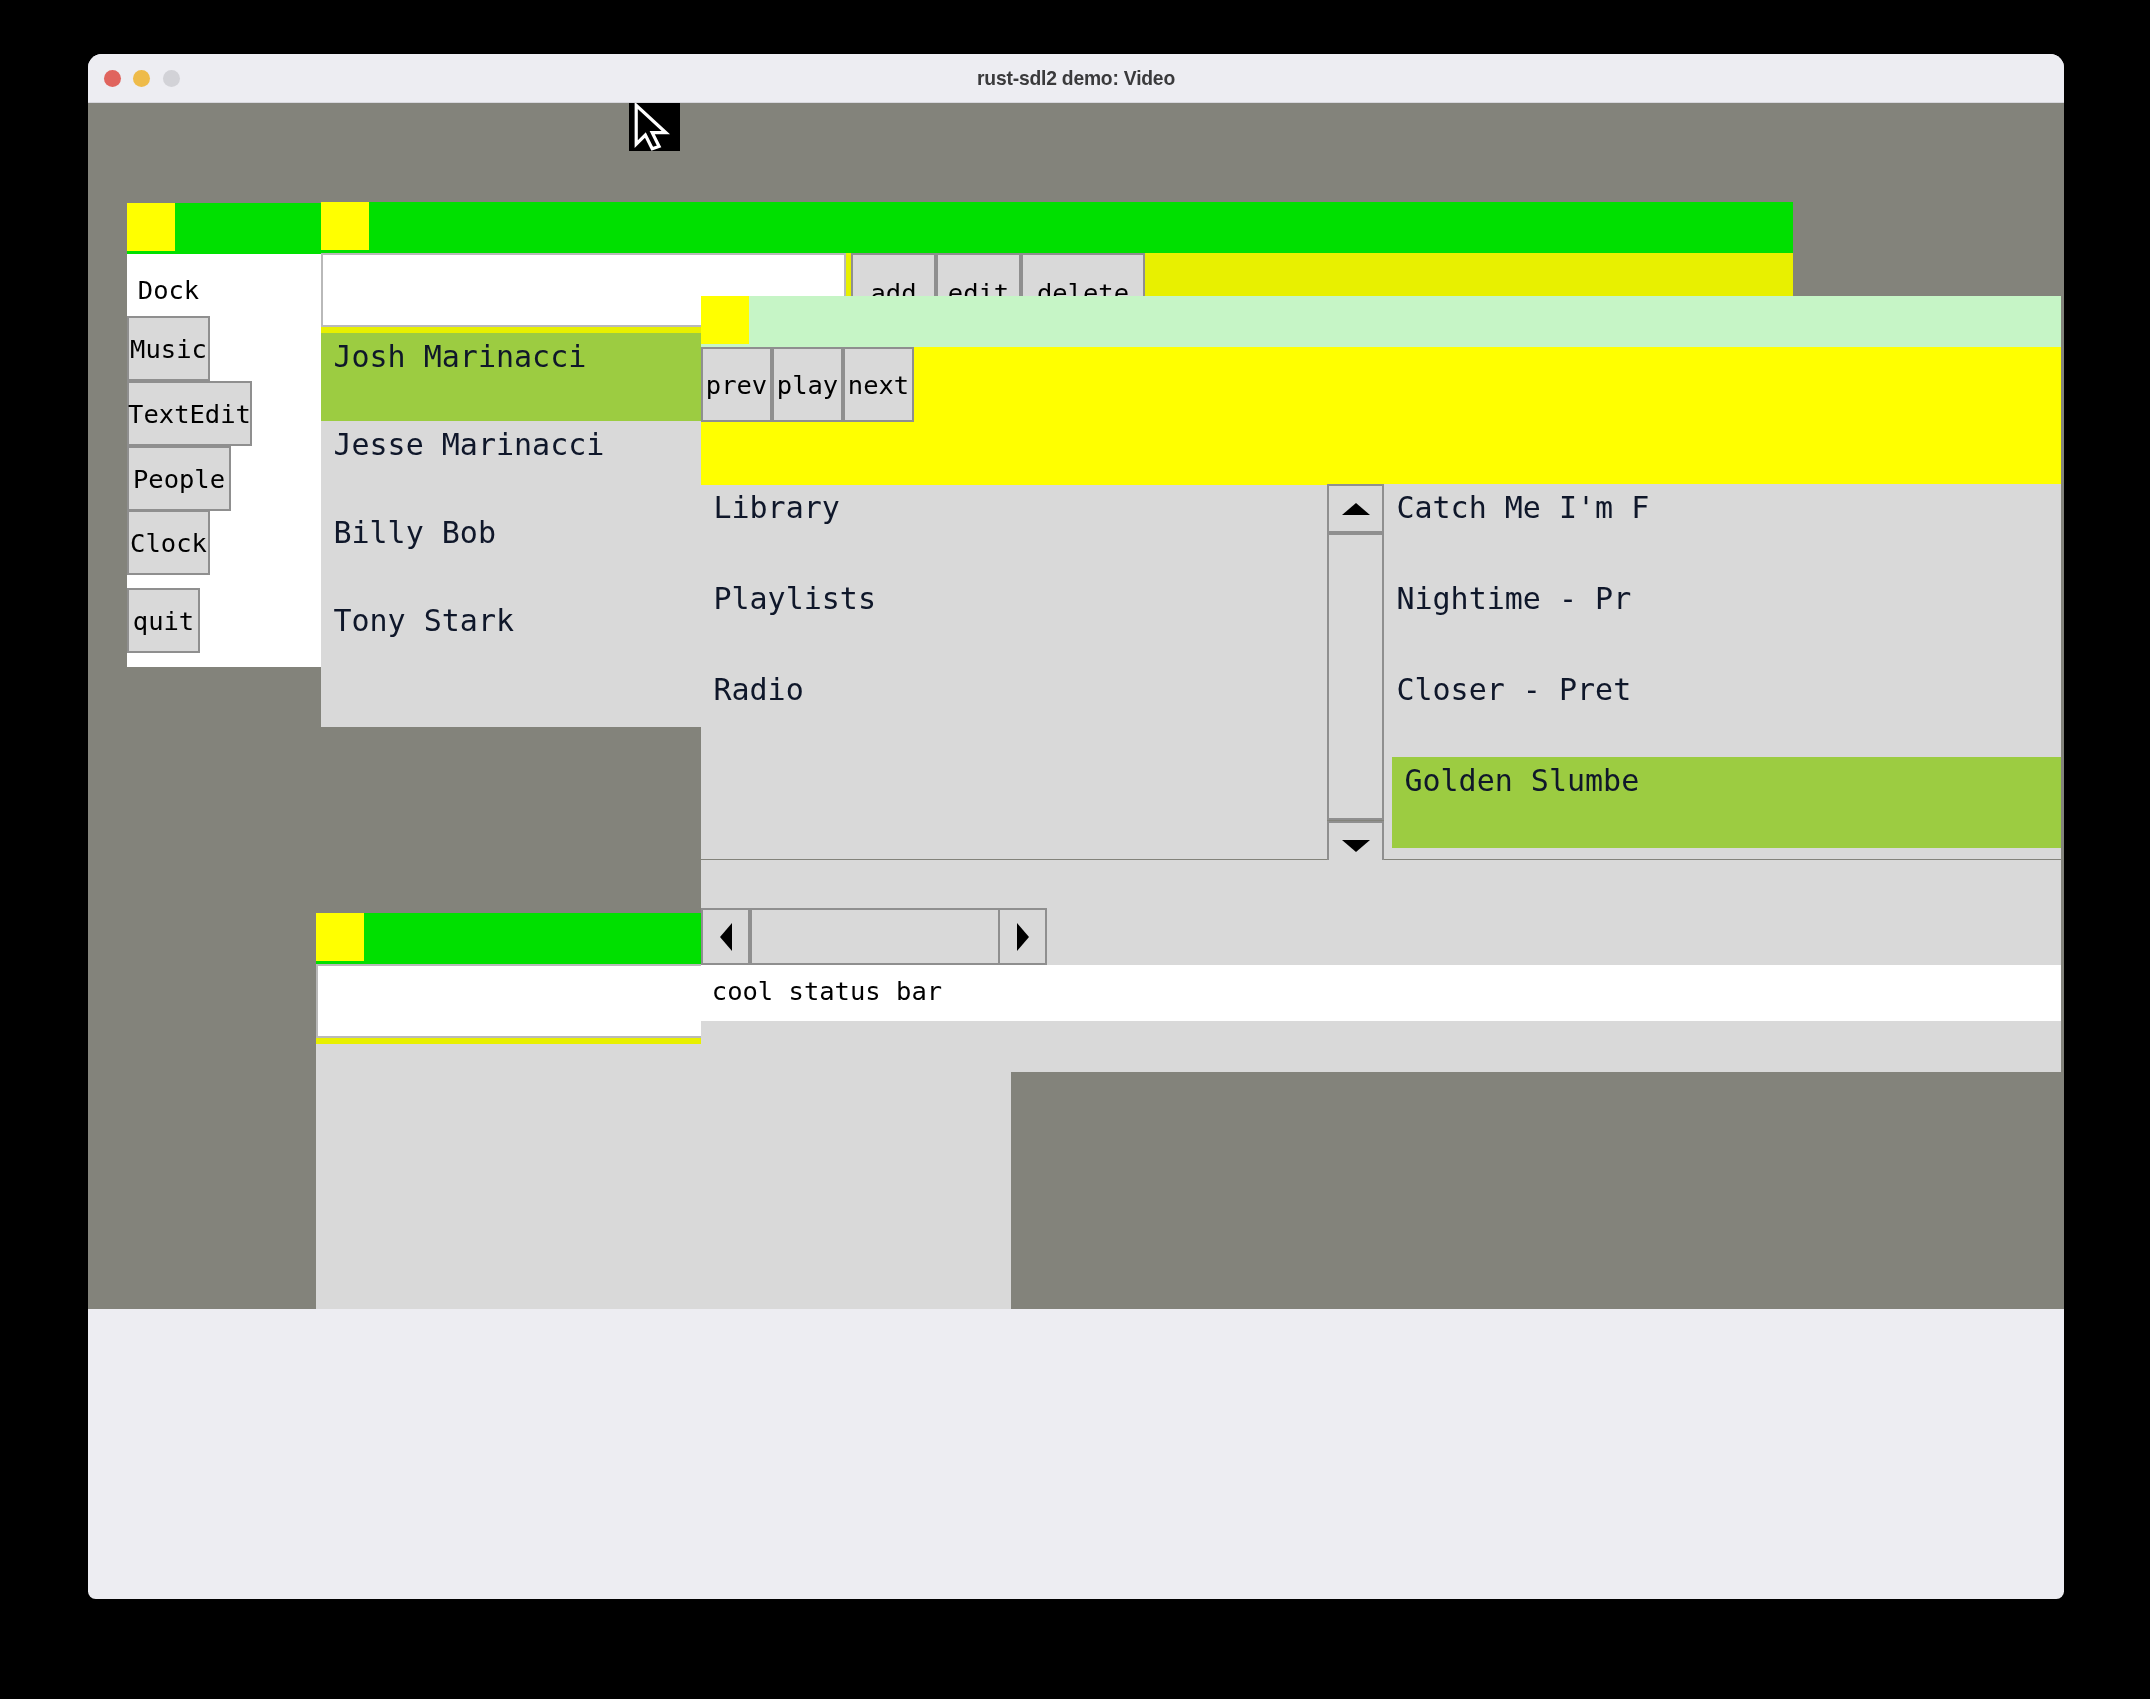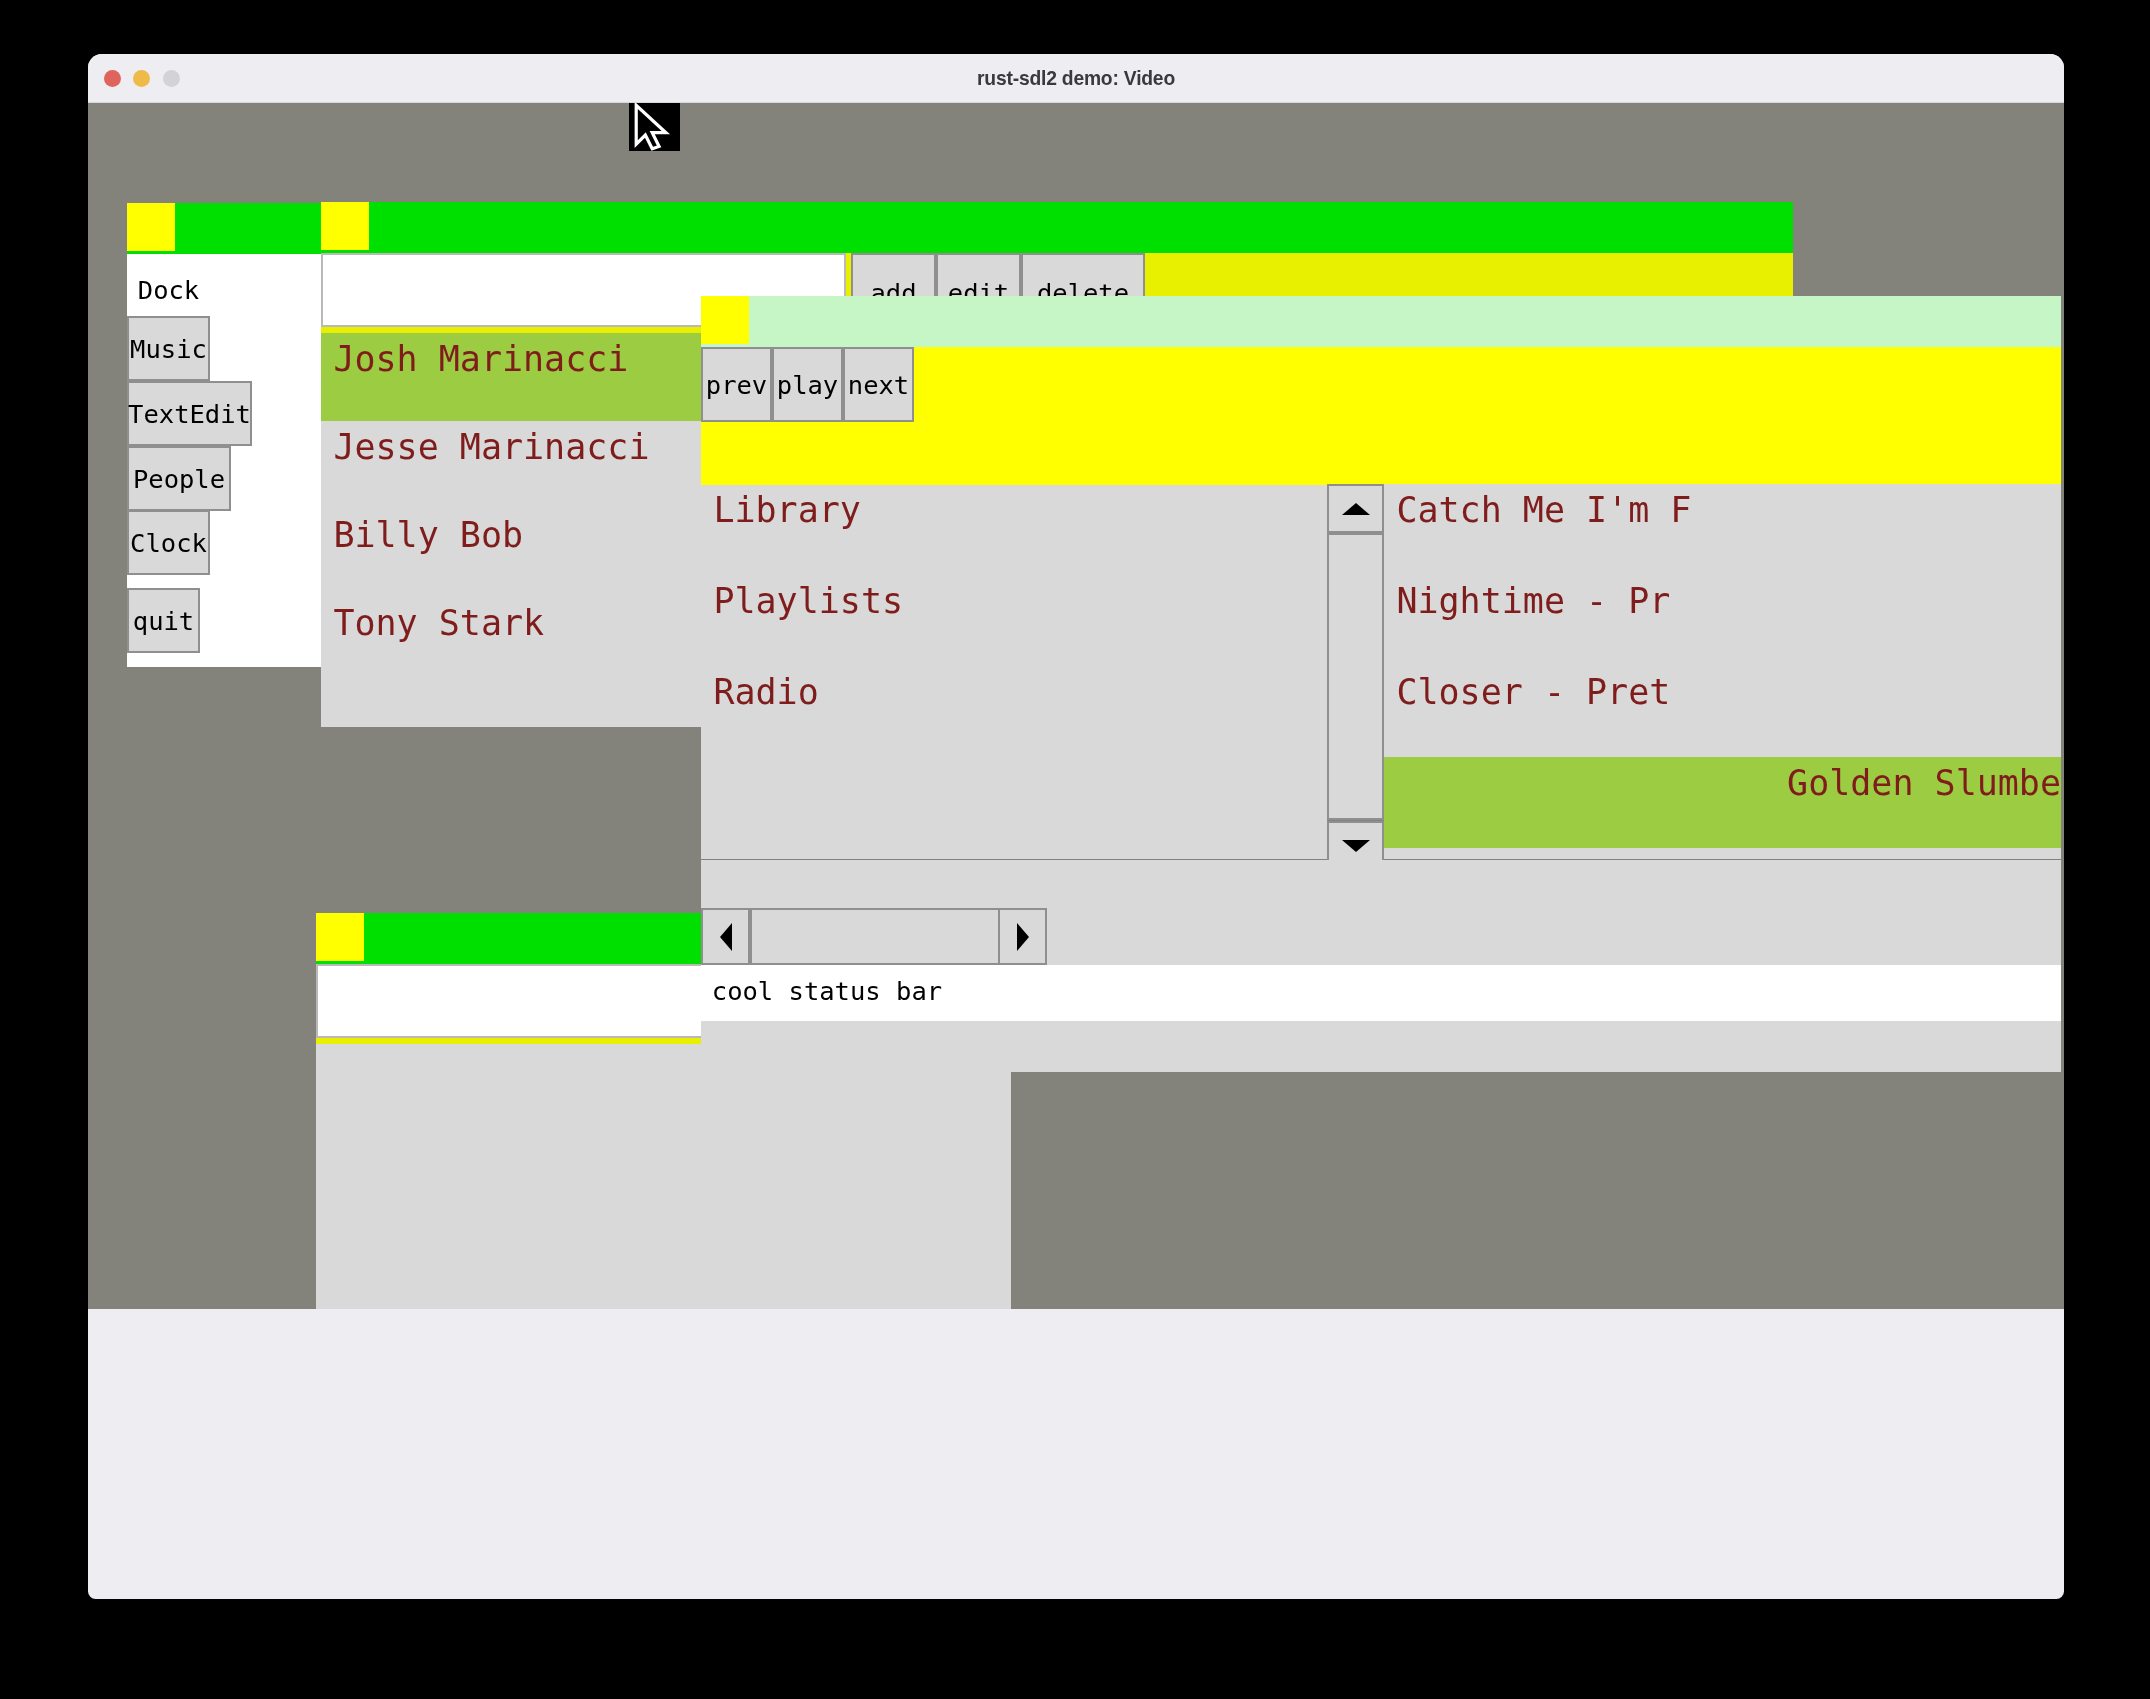--- a/index.html
+++ b/index.html
@@ -72,21 +72,21 @@
   }
   .textfield {
     background:#ffffff;
     border:2.3px solid #b9b9b9;
     position:absolute;
   }
   .listitem {
     position:absolute;
     display:flex; align-items:flex-start;
     padding-left: 12.4px; padding-top: 6.2px;
-    font-size: 35px; color:#7f1d1d;
+    font-size: 30px; color:#0f172a;
     font-family: "DejaVu Sans Mono", monospace;
     white-space: nowrap;
     overflow:hidden;
   }
   .listitem.selected { background:#9ccc41; }
   .label {
     position:absolute; font-size:25.5px; color:#000;
     font-family:"DejaVu Sans Mono", monospace; white-space:nowrap;
   }
   .magenta { position:absolute; background:#ff00ff; }
@@ -244,21 +244,21 @@
       <div style="position:absolute; left:683px; top:188px; width:677px; height:375px; background:#d9d9d9;padding-left:36px;">
         <div class="listitem" style="left:0;top:0;width:677px;height:91px;">
           <span>Catch Me I'm F</span>
         </div>
         <div class="listitem" style="left:0;top:91px;width:677px;height:91px;">
           <span>Nightime - Pr</span>
         </div>
         <div class="listitem" style="left:0;top:182px;width:677px;height:91px;">
           <span>Closer - Pret</span>
         </div>
-        <div class="listitem selected" style="left:0;top:273px;width:677px;height:91px;justify-content:flex-end;">
+        <div class="listitem selected" style="left:8px;top:273px;width:677px;height:91px;">
           <span>Golden Slumbe</span>
         </div>
       </div>
     </div>
 
     <div style="position:absolute; left:613px; top:757px; width:1360px; height:212px; background:#d9d9d9; overflow:hidden;">
       <div style="position:absolute; left:0px; top:48px; width:396px; height:57px;">
         <div class="sb-arrow" style="left:0; top:0; width:49px; height:57px;">
           <div class="tri left"></div>
         </div>

